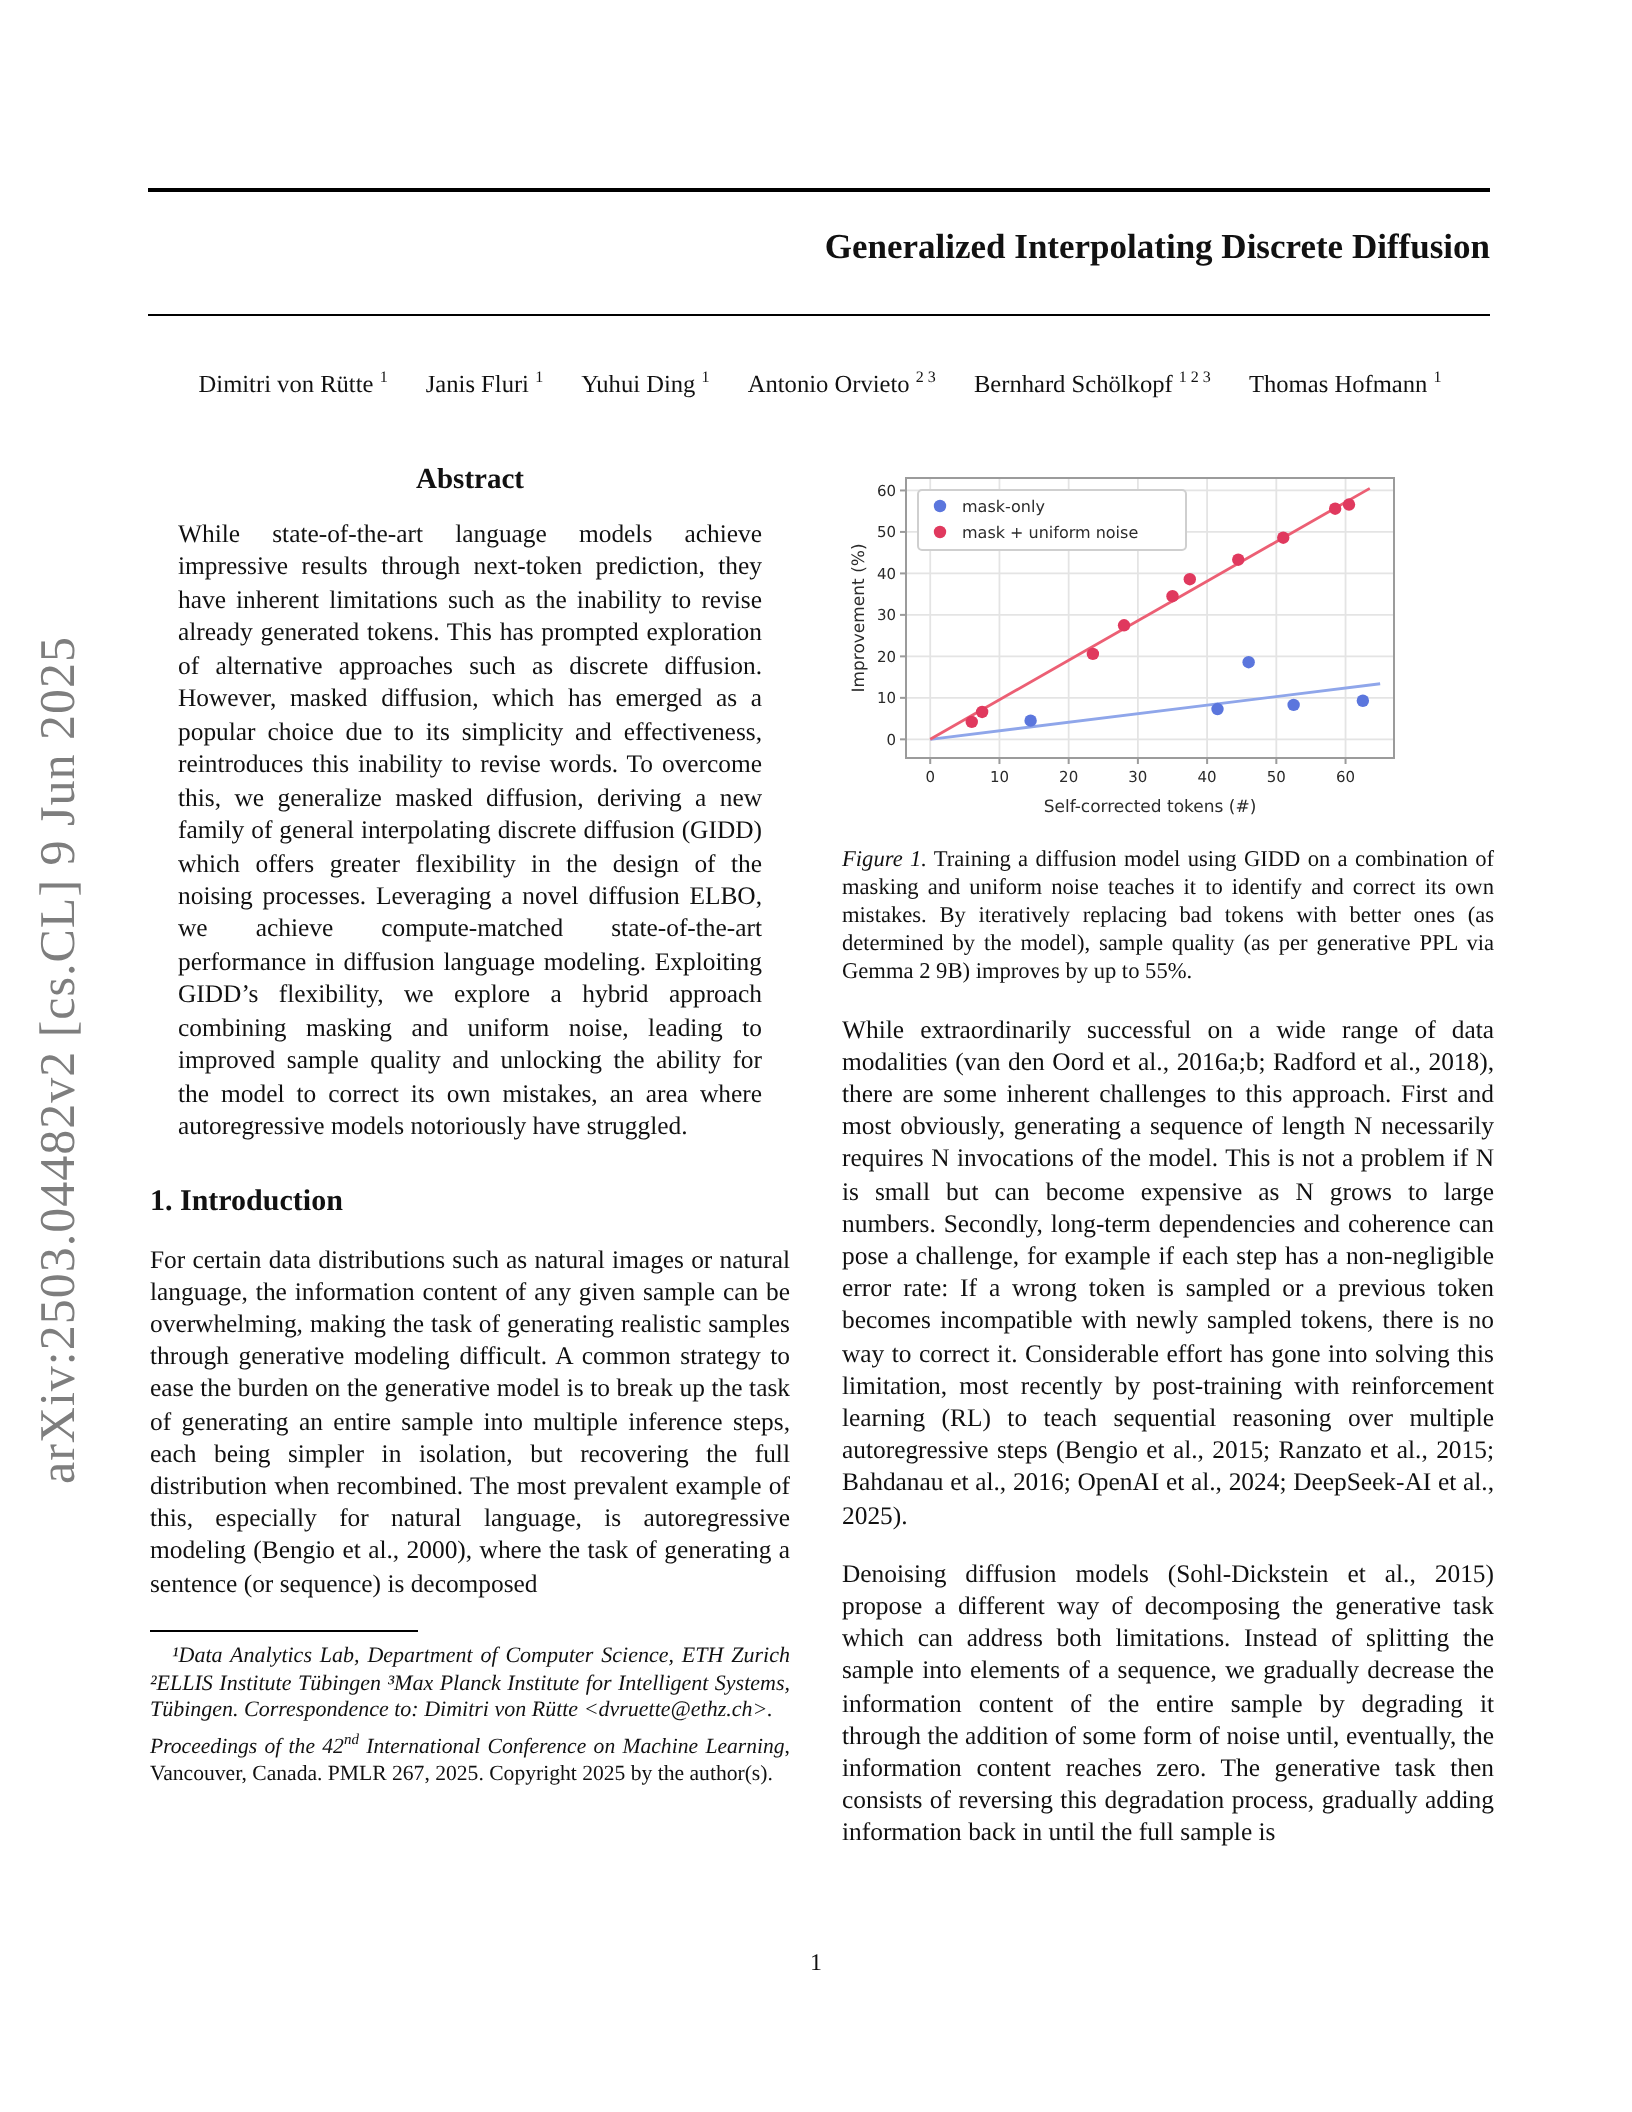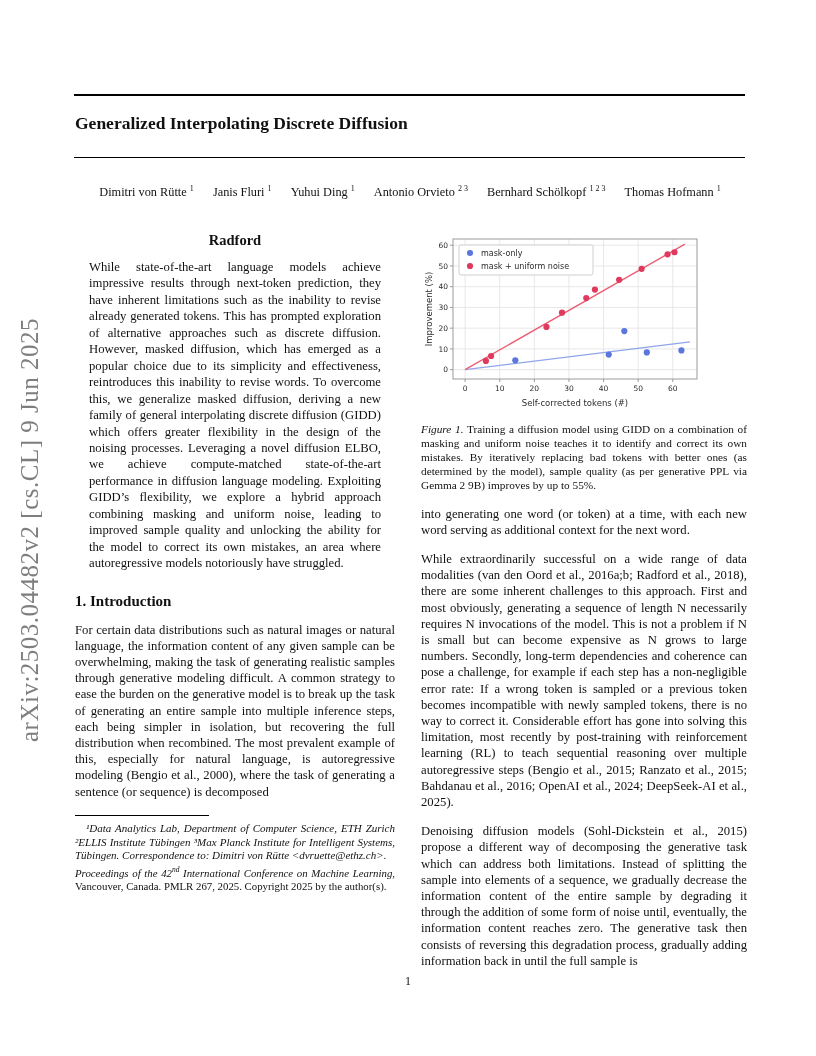--- a/index.html
+++ b/index.html
@@ -1,21 +1,21 @@
 <!DOCTYPE html>
 <html lang="en"><head>
 <meta charset="utf-8">
 <style>
   html,body{margin:0;padding:0;background:#e8e8e8;}
   .page{position:relative;width:816px;height:1056px;background:#ffffff;margin:0 auto;
         font-family:"Liberation Serif","DejaVu Serif",serif;color:#111;overflow:hidden;}
   .rule{position:absolute;background:#000;}
   .rule-top{left:74px;top:94px;width:671px;height:2px;}
   .rule-mid{left:74px;top:157px;width:671px;height:1.4px;}
-  .paper-title{position:absolute;left:75px;top:113px;width:670px;text-align:left;
+  .paper-title{position:absolute;left:75px;top:113px;width:670px;text-align:right;
         font-size:17.5px;font-weight:bold;}
   .authors{position:absolute;left:60px;top:184px;width:700px;text-align:center;
         font-size:12.3px;font-weight:normal;}
   .authors .author{margin:0 8px;white-space:nowrap;}
   .authors sup{font-size:8px;}
   .banner{position:absolute;left:-248px;top:514px;width:560px;height:32px;
         transform:rotate(-90deg);text-align:center;color:#7e7e7e;font-size:25px;
         letter-spacing:0.5px;white-space:nowrap;}
   .col{position:absolute;top:230px;}
   .col-left{left:75px;width:320px;}
@@ -51,21 +51,21 @@
   <div class="authors">
     <span class="author"><span>Dimitri von Rütte</span> <sup>1</sup></span>
     <span class="author"><span>Janis Fluri</span> <sup>1</sup></span>
     <span class="author"><span>Yuhui Ding</span> <sup>1</sup></span>
     <span class="author"><span>Antonio Orvieto</span> <sup>2 3</sup></span>
     <span class="author"><span>Bernhard Schölkopf</span> <sup>1 2 3</sup></span>
     <span class="author"><span>Thomas Hofmann</span> <sup>1</sup></span>
   </div>
 
   <div class="col col-left">
-    <div class="abstract-heading">Radford</div>
+    <div class="abstract-heading">Abstract</div>
     <div class="abstract-body">While state-of-the-art language models achieve impressive results through next-token prediction, they have inherent limitations such as the inability to revise already generated tokens. This has prompted exploration of alternative approaches such as discrete diffusion. However, masked diffusion, which has emerged as a popular choice due to its simplicity and effectiveness, reintroduces this inability to revise words. To overcome this, we generalize masked diffusion, deriving a new family of general interpolating discrete diffusion (GIDD) which offers greater flexibility in the design of the noising processes. Leveraging a novel diffusion ELBO, we achieve compute-matched state-of-the-art performance in diffusion language modeling. Exploiting GIDD’s flexibility, we explore a hybrid approach combining masking and uniform noise, leading to improved sample quality and unlocking the ability for the model to correct its own mistakes, an area where autoregressive models notoriously have struggled.</div>
 
     <div class="section-heading">1. Introduction</div>
     <div class="body-par">For certain data distributions such as natural images or natural language, the information content of any given sample can be overwhelming, making the task of generating realistic samples through generative modeling difficult. A common strategy to ease the burden on the generative model is to break up the task of generating an entire sample into multiple inference steps, each being simpler in isolation, but recovering the full distribution when recombined. The most prevalent example of this, especially for natural language, is autoregressive modeling (Bengio et al., 2000), where the task of generating a sentence (or sequence) is decomposed</div>
 
     <div class="footnote-rule"></div>
     <div class="footnote">¹Data Analytics Lab, Department of Computer Science, ETH Zurich ²ELLIS Institute Tübingen ³Max Planck Institute for Intelligent Systems, Tübingen. Correspondence to: Dimitri von Rütte &lt;dvruette@ethz.ch&gt;.</div>
     <div class="proceedings">
       <span class="it">Proceedings of the 42</span><sup>nd</sup><span class="it"> International Conference on Machine Learning</span><span>, Vancouver, Canada. PMLR 267, 2025. Copyright 2025 by the author(s).</span>
     </div>
@@ -140,19 +140,18 @@
           <circle cx="47" cy="21" r="3.1" fill="#5b76dd"></circle>
           <text x="58" y="23.8" font-size="8" fill="#2b2b2b">mask-only</text>
           <circle cx="47" cy="34" r="3.1" fill="#e0395e"></circle>
           <text x="58" y="36.8" font-size="8" fill="#2b2b2b">mask + uniform noise</text>
         </svg>
     </div>
     <div class="caption">
       <span class="fig-label">Figure 1.</span>
       <span>Training a diffusion model using GIDD on a combination of masking and uniform noise teaches it to identify and correct its own mistakes. By iteratively replacing bad tokens with better ones (as determined by the model), sample quality (as per generative PPL via Gemma 2 9B) improves by up to 55%.</span>
     </div>
-    <div class="rc-par">into generating one word (or token) at a time, with each new word serving as additional context for the next word.</div>
     <div class="rc-par">While extraordinarily successful on a wide range of data modalities (van den Oord et al., 2016a;b; Radford et al., 2018), there are some inherent challenges to this approach. First and most obviously, generating a sequence of length N necessarily requires N invocations of the model. This is not a problem if N is small but can become expensive as N grows to large numbers. Secondly, long-term dependencies and coherence can pose a challenge, for example if each step has a non-negligible error rate: If a wrong token is sampled or a previous token becomes incompatible with newly sampled tokens, there is no way to correct it. Considerable effort has gone into solving this limitation, most recently by post-training with reinforcement learning (RL) to teach sequential reasoning over multiple autoregressive steps (Bengio et al., 2015; Ranzato et al., 2015; Bahdanau et al., 2016; OpenAI et al., 2024; DeepSeek-AI et al., 2025).</div>
     <div class="rc-par">Denoising diffusion models (Sohl-Dickstein et al., 2015) propose a different way of decomposing the generative task which can address both limitations. Instead of splitting the sample into elements of a sequence, we gradually decrease the information content of the entire sample by degrading it through the addition of some form of noise until, eventually, the information content reaches zero. The generative task then consists of reversing this degradation process, gradually adding information back in until the full sample is</div>
   </div>
 
   <div class="page-number">1</div>
 </div>
 
 </body></html>

